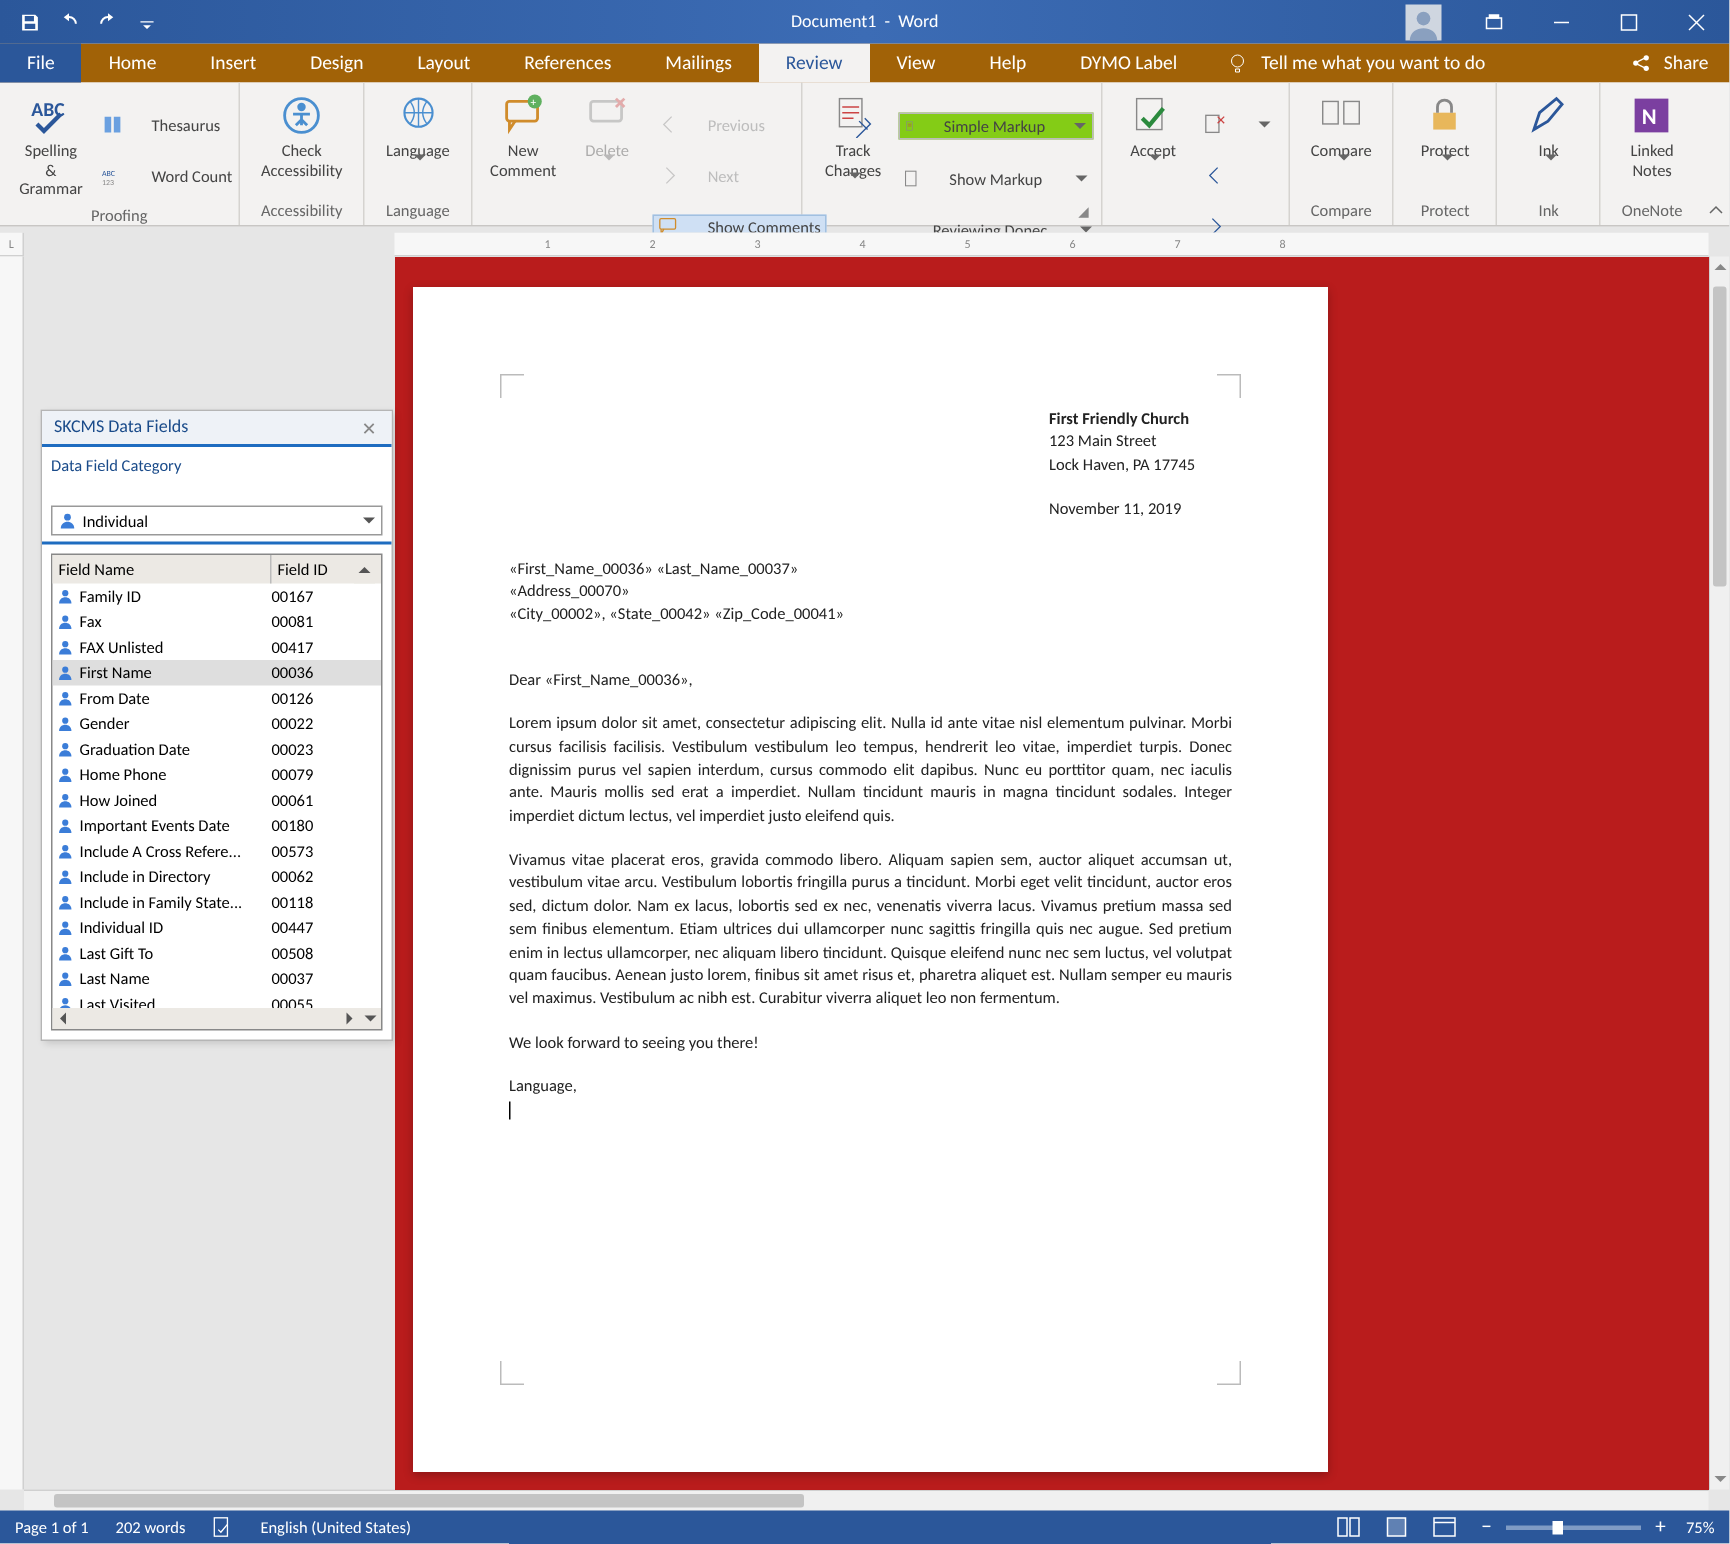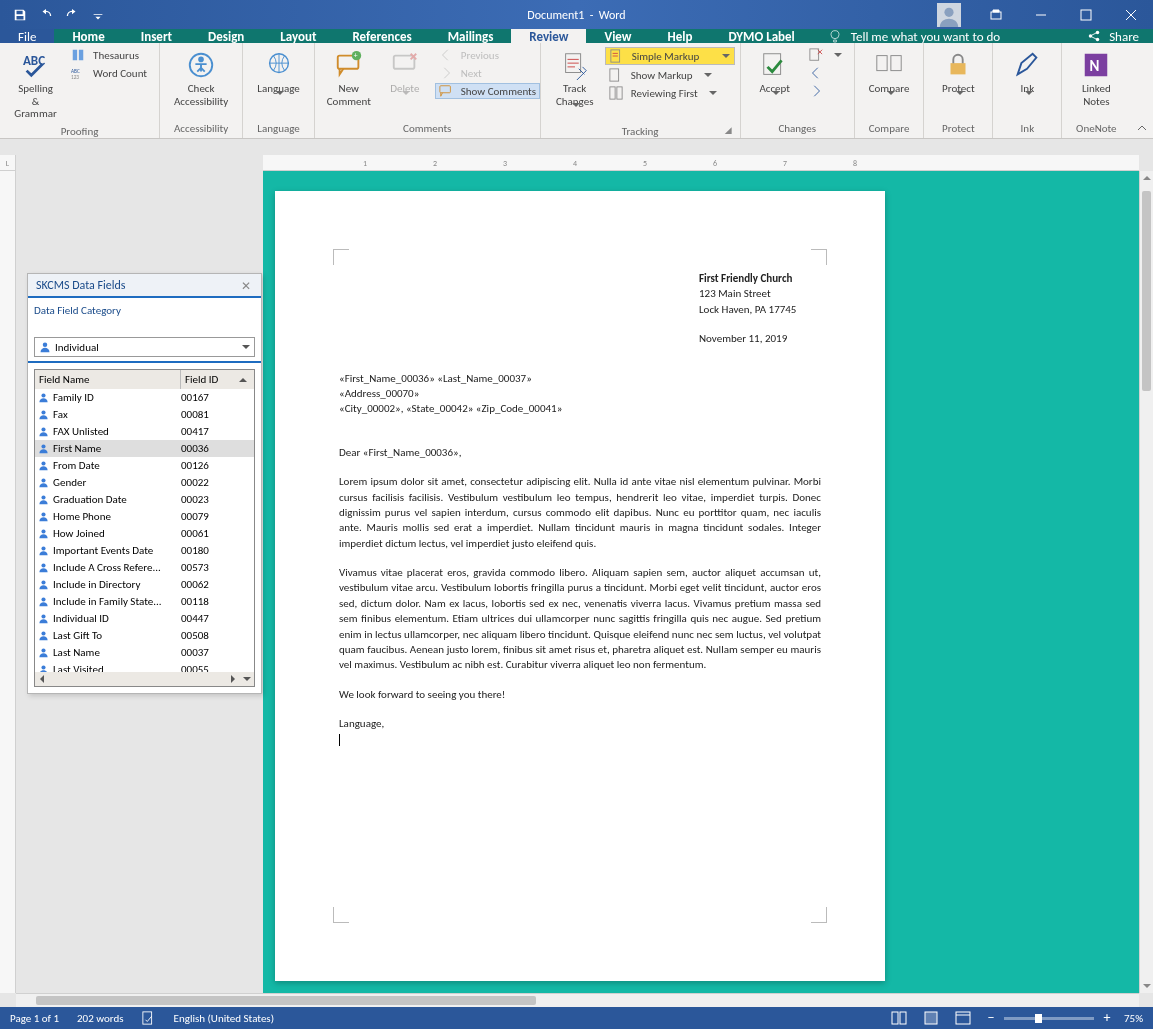--- a/index.html
+++ b/index.html
@@ -11,57 +11,57 @@
 .qat-btn { width: 24px; height: 24px; display: flex; align-items: center; justify-content: center; cursor: pointer; }
 .qat-btn svg { width: 14px; height: 14px; fill: #fff; }
 .title-text { position: absolute; left: 0; right: 0; text-align: center; pointer-events: none; font-size: 12px; }
 .win-controls { margin-left: auto; display: flex; align-items: center; }
 .win-btn { width: 45px; height: 29px; display: flex; align-items: center; justify-content: center; cursor: pointer; }
 .win-btn svg { width: 12px; height: 12px; stroke: #fff; stroke-width: 1; fill: none; }
 .avatar-slot { width: 24px; height: 24px; background: #cfd6e0; display: flex; align-items: flex-end; justify-content: center; margin-right: 12px; border-radius: 0; overflow: hidden; }
 .avatar-slot svg { fill: #8aa0bf; width: 22px; height: 22px; }
 
 
-.ribbon-tabs { background: #0f766e; height: 14px; display: flex; align-items: stretch; color: #fff; font-size: 13px; }
+.ribbon-tabs { background: #a16207; height: 26px; display: flex; align-items: stretch; color: #fff; font-size: 13px; }
 .file-tab { background: #2b579a; padding: 0 18px; display: flex; align-items: center; cursor: pointer; }
-.rtab { padding: 0 18px; display: flex; align-items: center; cursor: pointer; font-weight: bold; }
+.rtab { padding: 0 18px; display: flex; align-items: center; cursor: pointer; }
 .rtab.active { background: #f3f2f1; color: #2b579a; }
 .tell-me { display: flex; align-items: center; gap: 8px; margin-left: 14px; color: #fff; cursor: text; }
 .tell-me svg { width: 16px; height: 16px; stroke: #fff; fill: none; }
 .share-area { margin-left: auto; padding-right: 14px; display: flex; align-items: center; gap: 8px; cursor: pointer; }
 .share-area svg { width: 14px; height: 14px; fill: #fff; }
 
 
 .ribbon { background: #f3f2f1; border-bottom: 1px solid #c8c6c4; height: 96px; display: flex; font-size: 12px; color: #444; }
 .rgroup { border-right: 1px solid #d5d3d0; padding: 4px 8px 2px; display: flex; flex-direction: column; justify-content: space-between; }
 .rgroup-label { text-align: center; font-size: 11px; color: #666; padding-top: 2px; padding-bottom: 1px; }
 .rg-body { display: flex; align-items: stretch; gap: 4px; flex: 1; }
 .big-btn { display: flex; flex-direction: column; align-items: center; justify-content: flex-start; padding: 2px 6px; gap: 2px; cursor: pointer; text-align: center; line-height: 1.15; min-width: 52px; }
 .big-btn .icon-big { width: 32px; height: 32px; display: flex; align-items: center; justify-content: center; }
 .big-btn .icon-big svg { width: 30px; height: 30px; }
 .big-btn span.lbl { font-size: 11px; }
 .small-btn-stack { display: flex; flex-direction: column; gap: 2px; }
-.small-btn { display: flex; align-items: center; gap: 8px; padding: 1px 4px; cursor: pointer; font-size: 11px; color: #444; white-space: nowrap; }
+.small-btn { display: flex; align-items: center; gap: 19px; padding: 1px 4px; cursor: pointer; font-size: 11px; color: #444; white-space: nowrap; margin-top: 16px; }
 .small-btn svg { width: 14px; height: 14px; }
 .small-btn.disabled { color: #bdbdbd; }
 .small-btn.disabled svg { opacity: .4; }
 .small-btn.pressed { background: #cfe0f4; border: 1px solid #a1c0e0; padding: 0 3px; }
 .dd-arrow { border-left: 4px solid transparent; border-right: 4px solid transparent; border-top: 4px solid #666; margin-left: 3px; }
 .launcher { position: absolute; right: 3px; bottom: 2px; width: 12px; height: 12px; font-size: 9px; color: #888; cursor: pointer; }
 .rgroup { position: relative; }
 .collapse-ribbon { width: 24px; display: flex; align-items: flex-end; justify-content: center; padding-bottom: 4px; cursor: pointer; }
 .collapse-ribbon svg { width: 12px; height: 12px; stroke: #666; fill: none; }
 
 
 .workspace { position: absolute; top: 155px; left: 0; right: 0; bottom: 22px; background: #e6e6e6; overflow: hidden; }
 .ruler-h { position: absolute; top: 0; left: 263px; right: 14px; height: 16px; background: #f7f7f7; border-bottom: 1px solid #d0d0d0; font-size: 8px; color: #888; overflow: hidden; }
 .ruler-h .tick-track { position: absolute; left: 30px; right: 0; top: 0; bottom: 0; }
 .ruler-h .tick { position: absolute; top: 3px; font-size: 8px; }
 .ruler-v { position: absolute; top: 16px; left: 0; width: 16px; bottom: 14px; background: #f7f7f7; border-right: 1px solid #d0d0d0; }
-.page-area { position: absolute; top: 16px; left: 263px; right: 14px; bottom: 14px; overflow: auto; background: #14b8a6; }
+.page-area { position: absolute; top: 16px; left: 263px; right: 14px; bottom: 14px; overflow: auto; background: #b91c1c; }
 .page { width: 610px; min-height: 790px; background: #fff; margin: 20px 0 20px 12px; box-shadow: 0 2px 6px rgba(0,0,0,.25); padding: 80px 64px 80px 64px; position: relative; font-family: Calibri, Arial, sans-serif; color: #222; font-size: 11px; line-height: 1.4; }
 .page .crop { position: absolute; width: 16px; height: 16px; border-color: #bbb; }
 .crop.tl { top: 58px; left: 58px; border-top: 1px solid #bbb; border-left: 1px solid #bbb; }
 .crop.tr { top: 58px; right: 58px; border-top: 1px solid #bbb; border-right: 1px solid #bbb; }
 .crop.bl { bottom: 58px; left: 58px; border-bottom: 1px solid #bbb; border-left: 1px solid #bbb; }
 .crop.br { bottom: 58px; right: 58px; border-bottom: 1px solid #bbb; border-right: 1px solid #bbb; }
 .page .addr-block { margin-left: 360px; font-weight: 600; margin-bottom: 14px; }
 .page .date-block { margin-left: 360px; margin-bottom: 24px; }
 .page p { margin-bottom: 14px; text-align: justify; }
 .cursor-line { display: inline-block; width: 1px; height: 12px; background: #000; vertical-align: middle; }
@@ -329,41 +329,41 @@
             <svg viewBox="0 0 32 32">
               <rect x="6" y="4" width="16" height="20" fill="none" stroke="#888"></rect>
               <path d="M8 10h12M8 14h12M8 18h8" stroke="#c44"></path>
               <path d="M20 20l6 6M24 18l4 4-10 10" stroke="#2b579a" fill="none"></path>
             </svg>
           </div>
         <span class="lbl"><span style="white-space:pre-line;">Track
 Changes</span><br><span class="dd-arrow"></span></span>
       </div>
       <div class="small-btn-stack" style="min-width:130px;">
-        <div class="small-btn" style="border:1px solid #bbb; padding:1px 4px; background:#fde047;">
+        <div class="small-btn" style="border:1px solid #bbb; padding:1px 4px; background:#84cc16;">
             <svg viewBox="0 0 16 16">
               <rect x="1" y="1" width="10" height="14" fill="none" stroke="#888"></rect>
               <path d="M3 5h6M3 8h6" stroke="#c44"></path>
             </svg>
             <span>Simple Markup</span>
             <span class="dd-arrow" style="margin-left:auto;"></span>
           </div>
         <div class="small-btn">
             <svg viewBox="0 0 16 16">
               <rect x="1" y="1" width="10" height="14" fill="none" stroke="#888"></rect>
             </svg>
             <span>Show Markup</span>
             <span class="dd-arrow"></span>
           </div>
         <div class="small-btn">
             <svg viewBox="0 0 16 16">
               <rect x="1" y="1" width="6" height="14" fill="none" stroke="#888"></rect>
               <rect x="9" y="1" width="6" height="14" fill="none" stroke="#888"></rect>
             </svg>
-            <span>Reviewing First</span>
+            <span>Reviewing Donec</span>
             <span class="dd-arrow"></span>
           </div>
       </div>
     </div>
     <div class="rgroup-label">Tracking</div>
     <div class="launcher">◢</div>
   </div>
 
   <div class="rgroup">
     <div class="rg-body">

